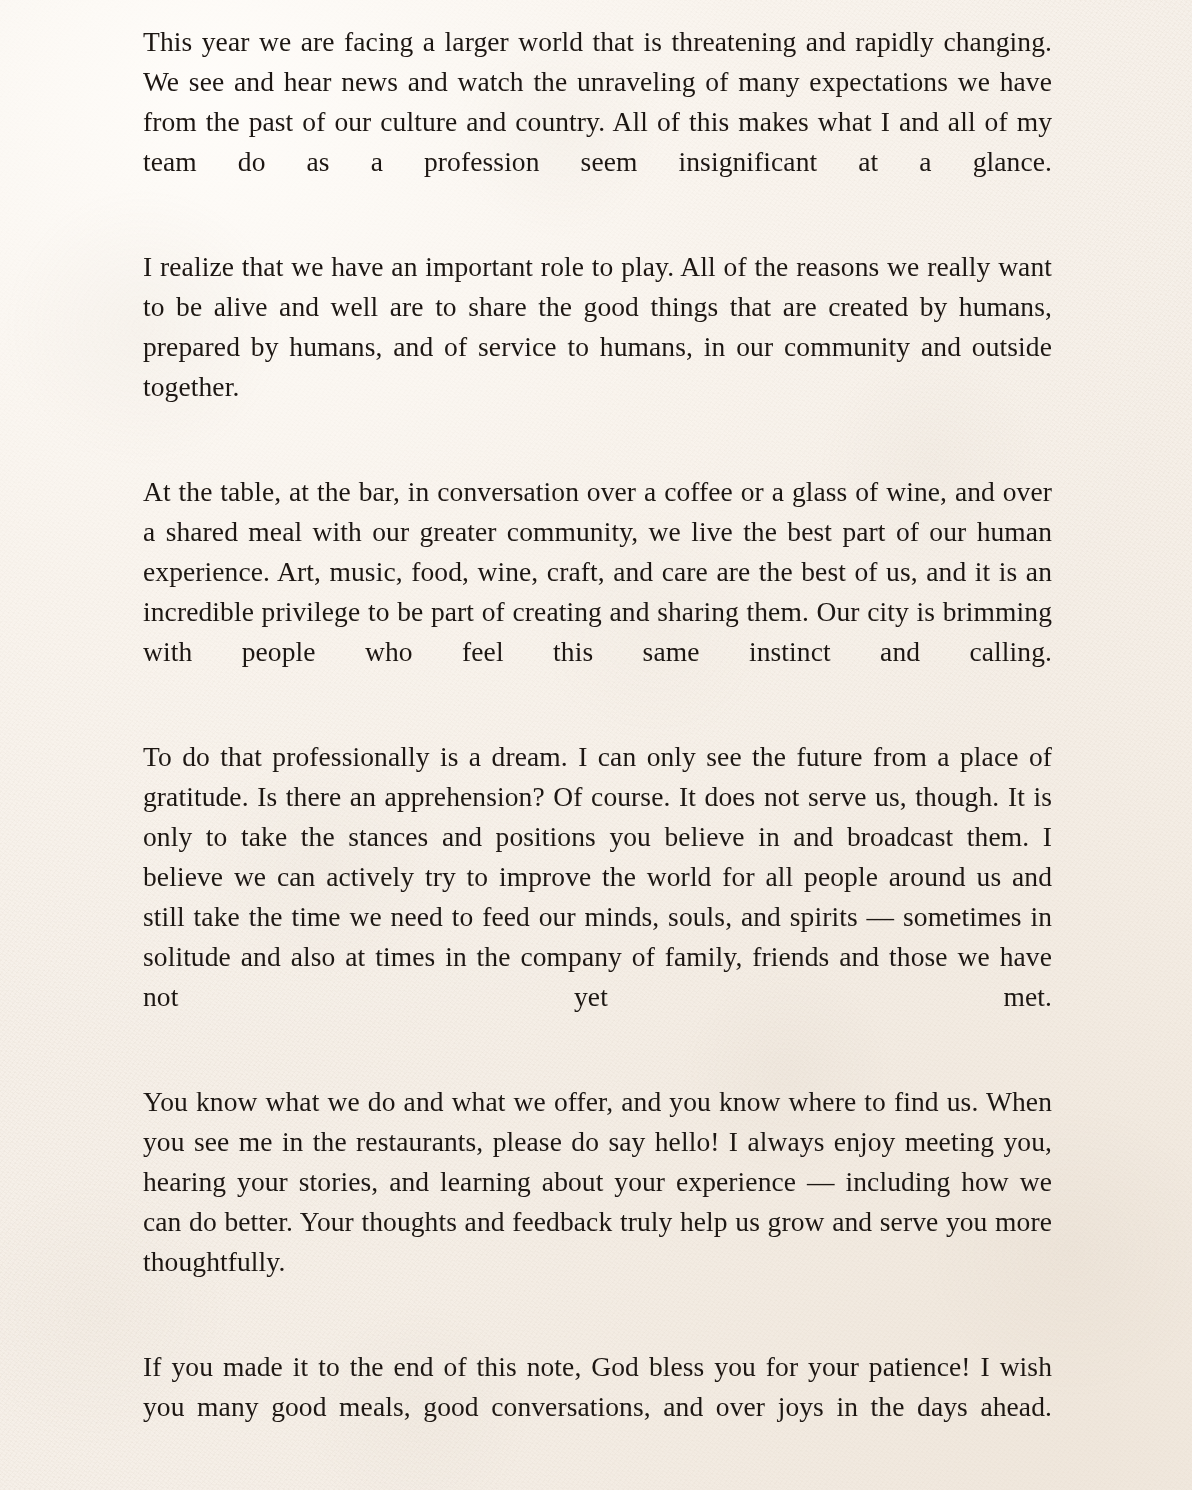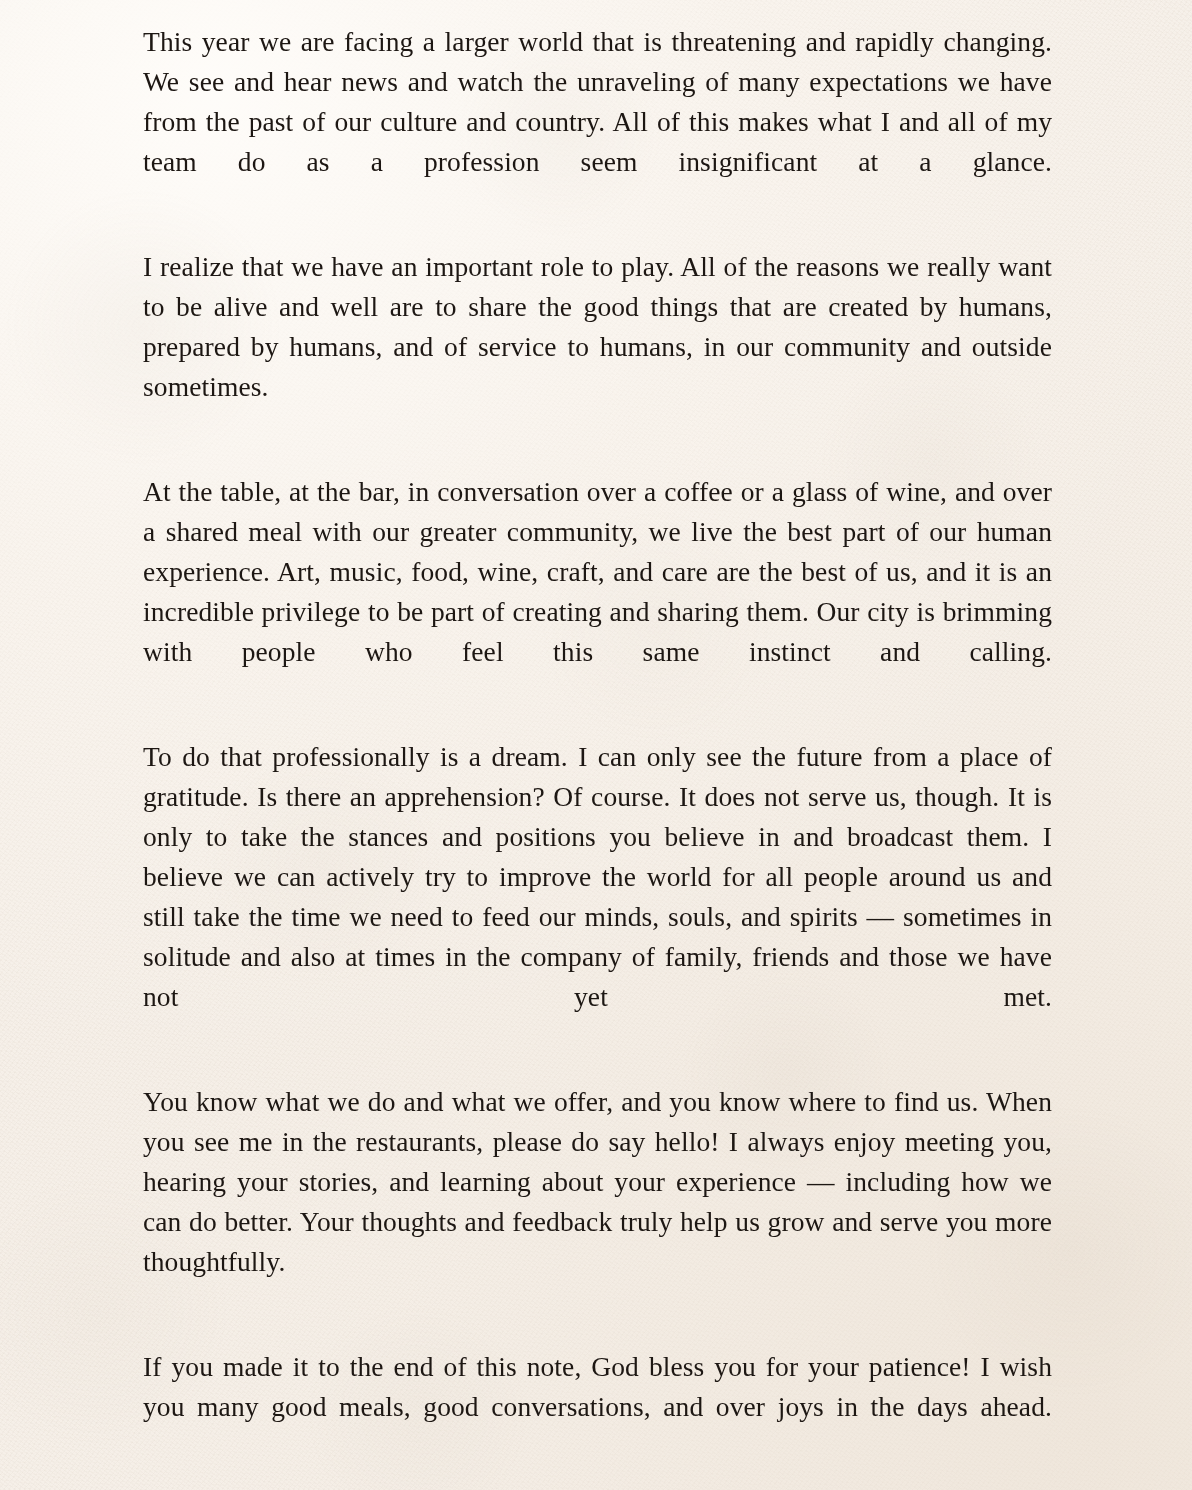--- a/index.html
+++ b/index.html
@@ -83,19 +83,19 @@
     display: inline-block;
     width: 100%;
   }
 </style>
 </head>
 <body>
 
 <div class="page">
   <div class="letter-body">
     <p class="para">This year we are facing a larger world that is threatening and rapidly changing. We see and hear news and watch the unraveling of many expectations we have from the past of our culture and country. All of this makes what I and all of my team do as a profession seem insignificant at a glance.</p>
-    <p class="para">I realize that we have an important role to play. All of the reasons we really want to be alive and well are to share the good things that are created by humans, prepared by humans, and of service to humans, in our community and outside sometimes.</p>
+    <p class="para">I realize that we have an important role to play. All of the reasons we really want to be alive and well are to share the good things that are created by humans, prepared by humans, and of service to humans, in our community and outside together.</p>
     <p class="para">At the table, at the bar, in conversation over a coffee or a glass of wine, and over a shared meal with our greater community, we live the best part of our human experience. Art, music, food, wine, craft, and care are the best of us, and it is an incredible privilege to be part of creating and sharing them. Our city is brimming with people who feel this same instinct and calling.</p>
     <p class="para">To do that professionally is a dream. I can only see the future from a place of gratitude. Is there an apprehension? Of course. It does not serve us, though. It is only to take the stances and positions you believe in and broadcast them. I believe we can actively try to improve the world for all people around us and still take the time we need to feed our minds, souls, and spirits — sometimes in solitude and also at times in the company of family, friends and those we have not yet met.</p>
     <p class="para">You know what we do and what we offer, and you know where to find us. When you see me in the restaurants, please do say hello! I always enjoy meeting you, hearing your stories, and learning about your experience — including how we can do better. Your thoughts and feedback truly help us grow and serve you more thoughtfully.</p>
     <p class="para">If you made it to the end of this note, God bless you for your patience! I wish you many good meals, good conversations, and over joys in the days ahead.</p>
   </div>
 </div>
 
 </body></html>

